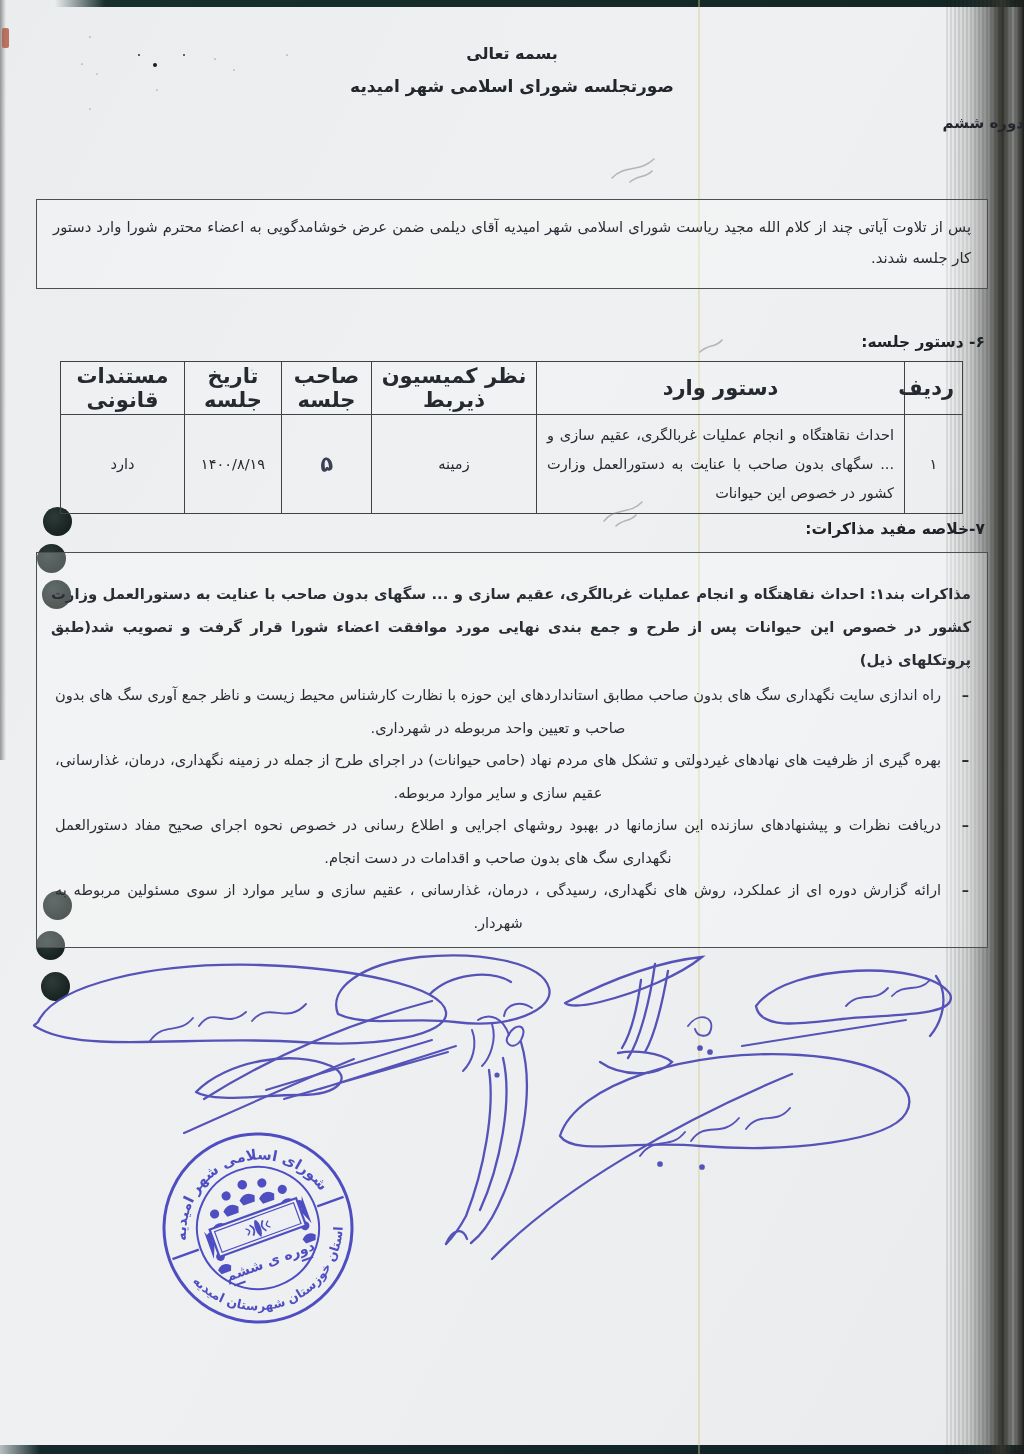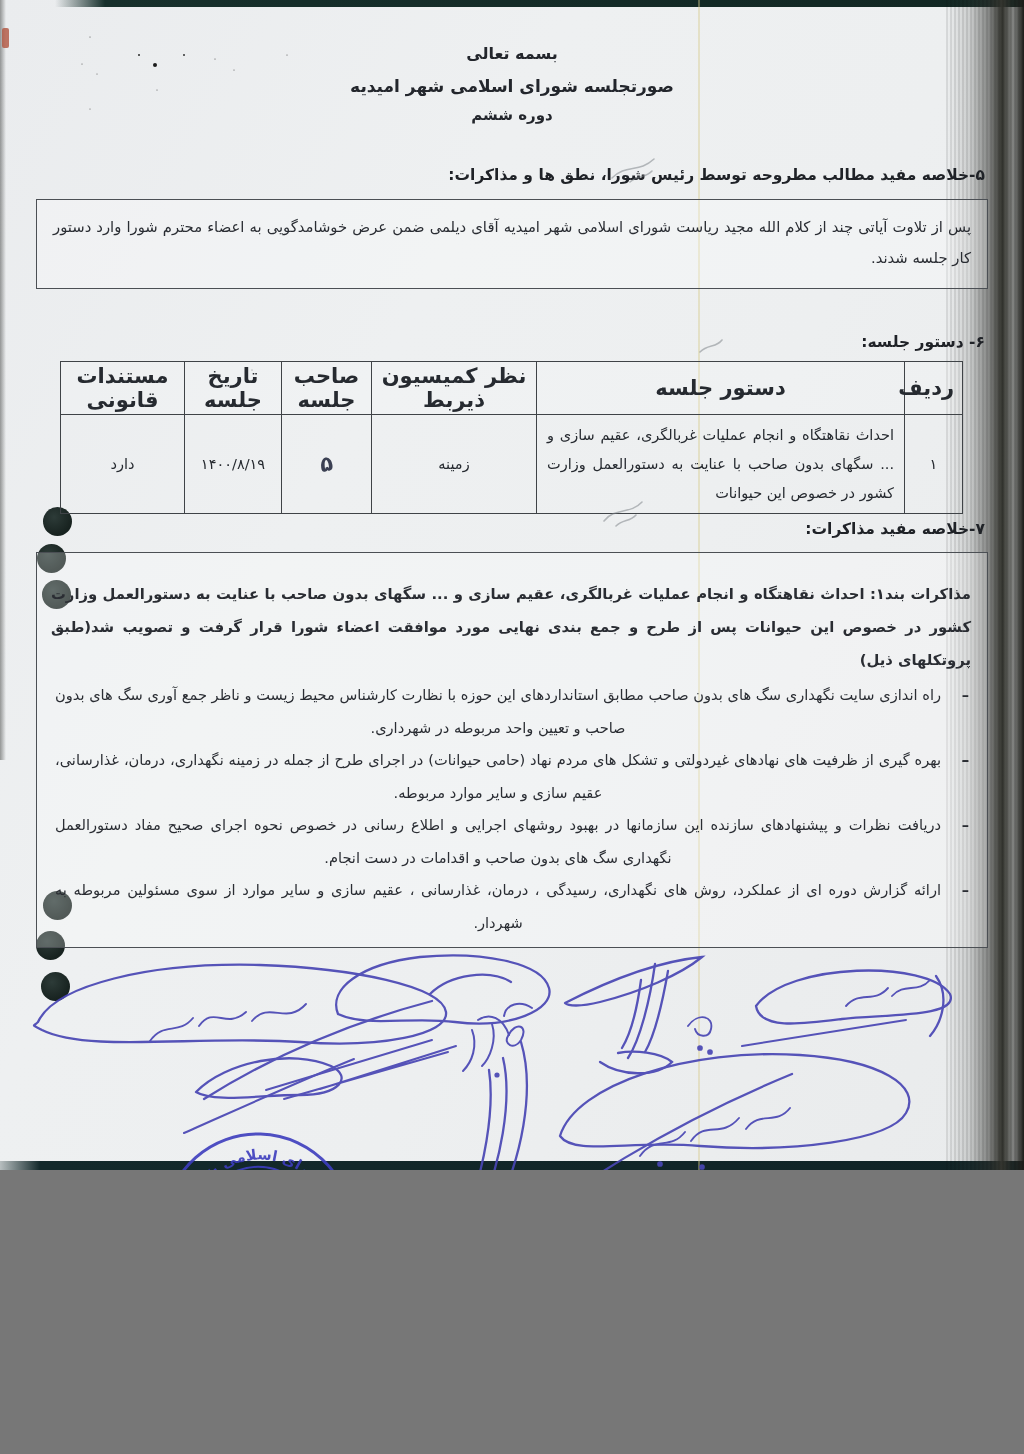--- a/index.html
+++ b/index.html
@@ -1,17 +1,17 @@
 <!DOCTYPE html>
 <html lang="fa" dir="rtl"><head>
 <meta charset="utf-8">
 <style>
   html,body{margin:0;padding:0;background:#777;}
   .page{
-    position:relative;width:1024px;height:1170px;margin:0 auto;overflow:hidden;
+    position:relative;width:1024px;height:1454px;margin:0 auto;overflow:hidden;
     background:linear-gradient(118deg,#eaecee 0%,#eef0f1 35%,#edeff0 60%,#e9ebec 100%);
     font-family:"DejaVu Sans","Liberation Sans",sans-serif;
     color:#2a2d33;direction:rtl;
   }
   
   .edge-top{position:absolute;top:0;left:0;right:0;height:7px;
     background:linear-gradient(to right,rgba(23,48,44,0) 0,rgba(23,48,44,0) 55px,#17302c 105px,#122723 100%);}
   .edge-bottom{position:absolute;bottom:0;left:0;right:0;height:9px;
     background:linear-gradient(to right,rgba(19,41,43,.25) 0,#13292b 40px,#102326 100%);}
   .edge-right{position:absolute;top:0;bottom:0;right:0;width:78px;
@@ -27,21 +27,21 @@
     box-shadow:-16px -10px 0 -1px #2a2a2a,29px -10px 0 -1px #333,60px -6px 0 -1.5px #2f2f2f,79px 5px 0 -1.5px #3a3a3a,
     132px -10px 0 -1.5px #333,-65px -28px 0 -1.5px #303030,-73px -1px 0 -1.5px #3a3a3a,-58px 9px 0 -1.5px #444,
     2px 25px 0 -1.5px #3b3b3b,-65px 44px 0 -1.5px #404040,97px 305px 0 -1.5px #555,267px -23px 0 -2px #444;}
   
   .dot{position:absolute;width:29px;height:29px;border-radius:50%;
     background:radial-gradient(circle at 38% 35%,#2d3b38,#17221f 70%);}
   
   .doc-header{position:absolute;top:44px;left:0;right:0;text-align:center;}
   .bismillah{font-size:16px;font-weight:bold;color:#23262c;}
   .doc-title{font-size:17px;font-weight:bold;margin-top:13px;color:#23262c;}
-  .doc-term{font-size:15px;font-weight:bold;margin-top:10px;color:#23262c;}
+  .doc-term{font-size:15px;font-weight:bold;margin-top:18px;color:#23262c;text-align:right;}
   
   .sec-heading{position:absolute;right:39px;font-size:15.5px;font-weight:bold;color:#1f2227;}
   .s5{top:166px;}
   .s6{top:333px;}
   .s7{top:520px;}
   
   .box{position:absolute;right:36px;left:36px;border:1.5px solid #4b4f54;background:rgba(255,255,255,.25);}
   .box1{top:199px;height:90px;padding:9px 14px 0 14px;box-sizing:border-box;}
   .box1 p{margin:2px;font-size:14.8px;line-height:31px;text-align:justify;}
   .box2{top:552px;height:396px;padding:24px 16px 0 14px;box-sizing:border-box;}
@@ -82,39 +82,38 @@
   <div class="dot" style="left:43px;top:891px;"></div>
   <div class="dot" style="left:36px;top:931px;"></div>
   <div class="dot" style="left:41px;top:972px;"></div>
 
   <header class="doc-header">
     <div class="bismillah">بسمه تعالی</div>
     <div class="doc-title">صورتجلسه شورای اسلامی شهر امیدیه</div>
     <div class="doc-term">دوره ششم</div>
   </header>
 
-  <div class="sec-heading s5">۵-خلاصه مفید مطالب مطروحه توسط رئیس شورا، نطق ها و مذاکرات:</div>
   <div class="box box1">
     <p>پس از تلاوت آیاتی چند از کلام الله مجید ریاست شورای اسلامی شهر امیدیه آقای دیلمی ضمن عرض خوشامدگویی به اعضاء محترم شورا وارد دستور کار جلسه شدند.</p>
   </div>
 
   <div class="sec-heading s6">۶- دستور جلسه:</div>
   <table class="agenda">
     <colgroup>
       <col style="width:58px">
         <col style="width:368px">
         <col style="width:165px">
       <col style="width:90px">
         <col style="width:97px">
         <col style="width:124px">
     </colgroup>
     <thead>
       <tr>
         <th>ردیف</th>
-        <th>دستور جلسه</th>
+        <th>دستور وارد</th>
         <th>نظر کمیسیون ذیربط</th>
         <th>صاحب جلسه</th>
         <th>تاریخ جلسه</th>
         <th>مستندات قانونی</th>
       </tr>
     </thead>
     <tbody>
       <tr>
         <td>۱</td>
         <td class="topic">احداث نقاهتگاه و انجام عملیات غربالگری، عقیم سازی و ... سگهای بدون صاحب با عنایت به دستورالعمل وزارت کشور در خصوص این حیوانات</td>

